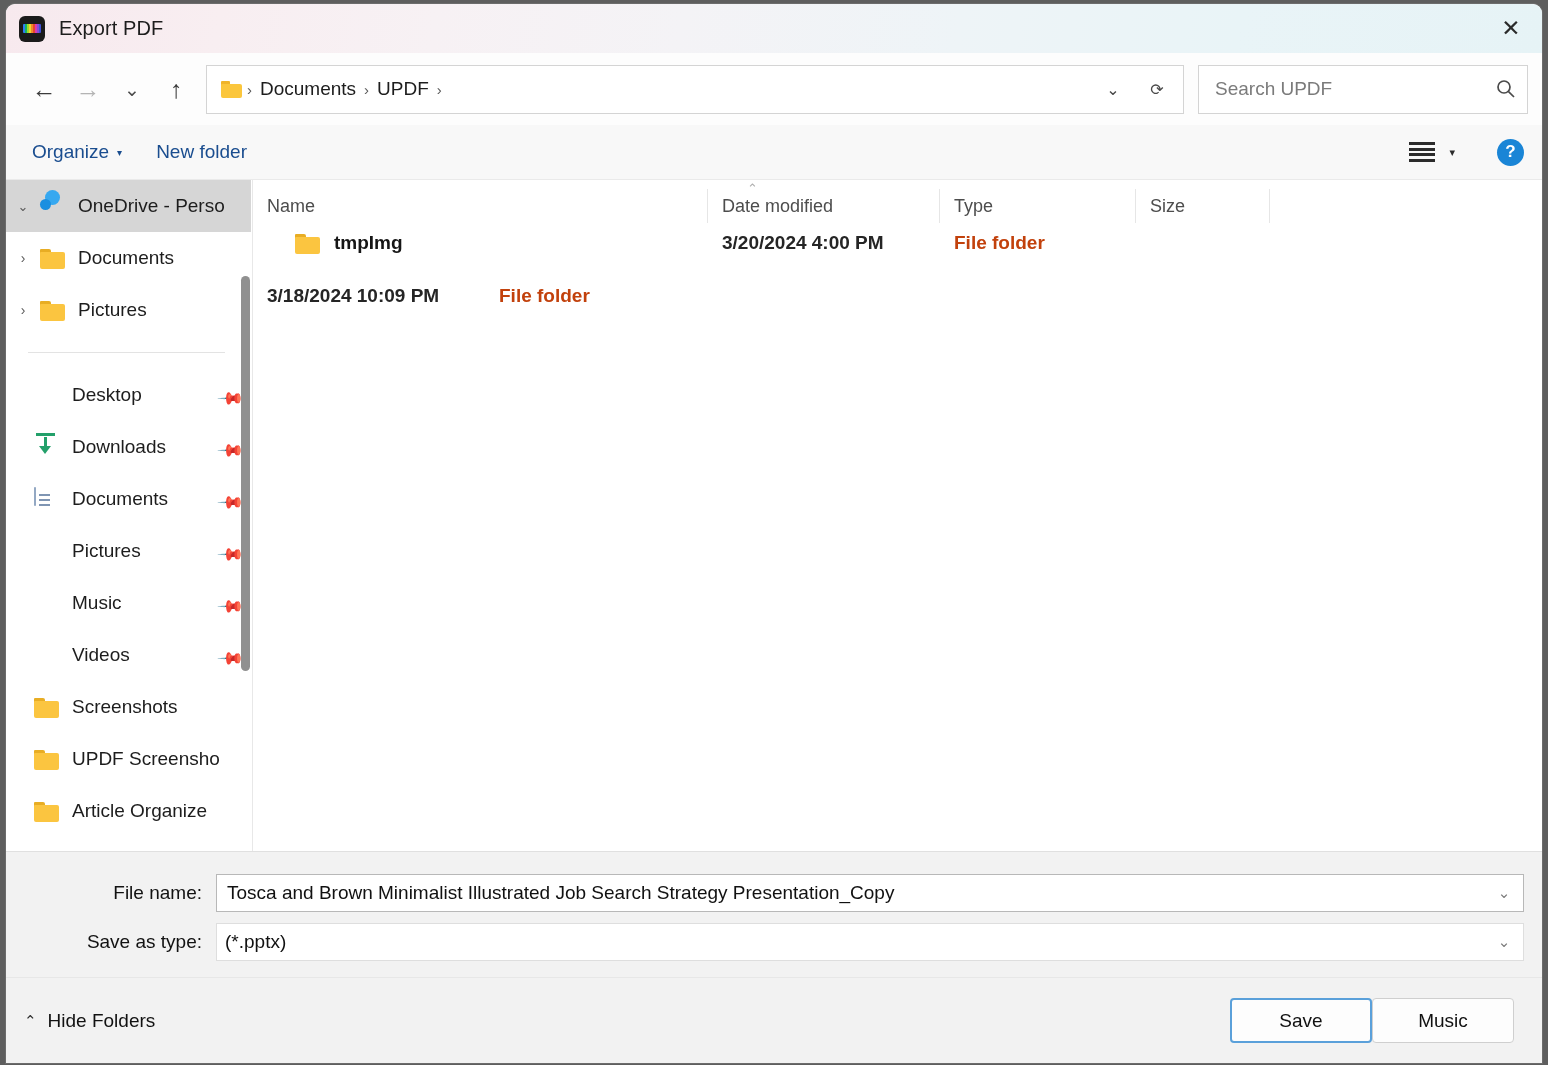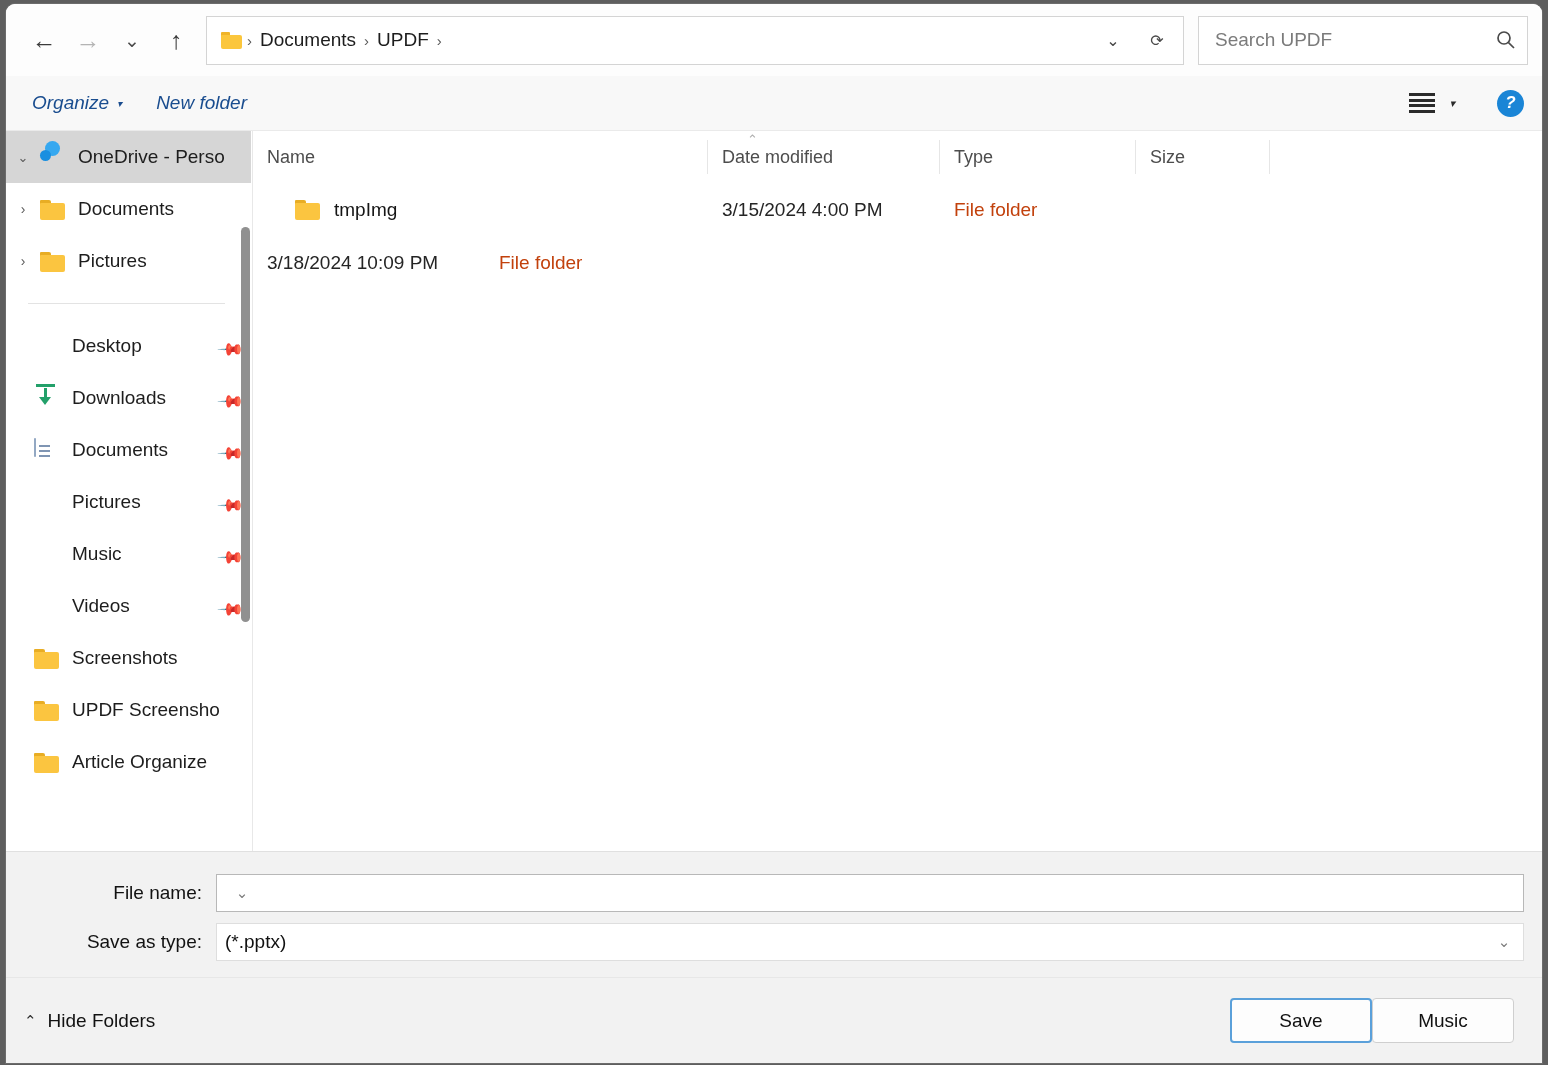--- a/index.html
+++ b/index.html
@@ -172,21 +172,20 @@
 
   
   .cmdbar {
     height: 55px;
     flex: 0 0 55px;
     background: #f8f8f8;
     display: flex;
     align-items: center;
     padding: 0 18px 0 26px;
     border-bottom: 1px solid #eaeaea;
-    font-style: italic;
   }
   .cmd {
     font-size: 19px;
     color: #1a4d8f;
     margin-right: 34px;
     cursor: pointer;
     display: flex;
     align-items: center;
     white-space: nowrap;
   }
@@ -438,22 +437,23 @@
   .sort-caret {
     position: absolute;
     left: 494px; top: 1px;
     font-size: 13px;
     color: #b0b0b0;
   }
   .rows { flex: 1 1 auto; overflow: hidden; }
   .row {
     height: 53px;
     display: flex;
-    align-items: center;
-    cursor: pointer;
+    align-items: flex-start;
+    cursor: pointer;
+    font-weight: bold;
   }
   .cell-name {
     width: 455px; flex: 0 0 455px;
     display: flex; align-items: center;
     padding-left: 42px;
     font-size: 19px;
     color: #161616;
     overflow: hidden;
   }
   .cell-name .ic-folder { margin-right: 14px; flex: 0 0 25px; }
@@ -547,20 +547,27 @@
   }
   .btn.primary {
     border: 2px solid #5aa0da;
   }
 </style>
 </head>
 <body>
 
 <div class="dialog">
 
+  <div class="titlebar">
+    <div class="app-icon">
+      <span class="bars"></span>
+    </div>
+    <div class="title-text">Export PDF</div>
+    <div class="close-btn">✕</div>
+  </div>
 
   <div class="navrow">
     <div class="navbtn">←</div>
     <div class="navbtn dim">→</div>
     <div class="navbtn small">⌄</div>
     <div class="navbtn">↑</div>
 
     <div class="addressbar">
       <span class="addr-folder folder-ico">
         <span class="tab"></span>
@@ -716,36 +723,37 @@
 
       <div class="rows">
         <div class="row">
           <div class="cell-name">
             <span class="ic-folder">
                 <span class="tab"></span>
                 <span class="body"></span>
               </span>
             <span>tmpImg</span>
           </div>
-          <div class="cell-date">3/15/2024 4:00 PM</div>
+          <div class="cell-date">3/20/2024 4:00 PM</div>
           <div class="cell-type">File folder</div>
         </div>
 
         <div class="row">
           <div class="cell-date">3/18/2024 10:09 PM</div>
           <div class="cell-type">File folder</div>
         </div>
       </div>
     </div>
   </div>
 
   <div class="fields">
     <div class="field-row">
       <div class="field-label">File name:</div>
       <div class="field-input">
+        <input class="val" value="Tosca and Brown Minimalist Illustrated Job Search Strategy Presentation_Copy" style="">
         <span class="field-chev">⌄</span>
       </div>
     </div>
     <div class="field-row">
       <div class="field-label">Save as type:</div>
       <div class="field-input flat">
         <span class="val">(*.pptx)</span>
         <span class="field-chev">⌄</span>
       </div>
     </div>

